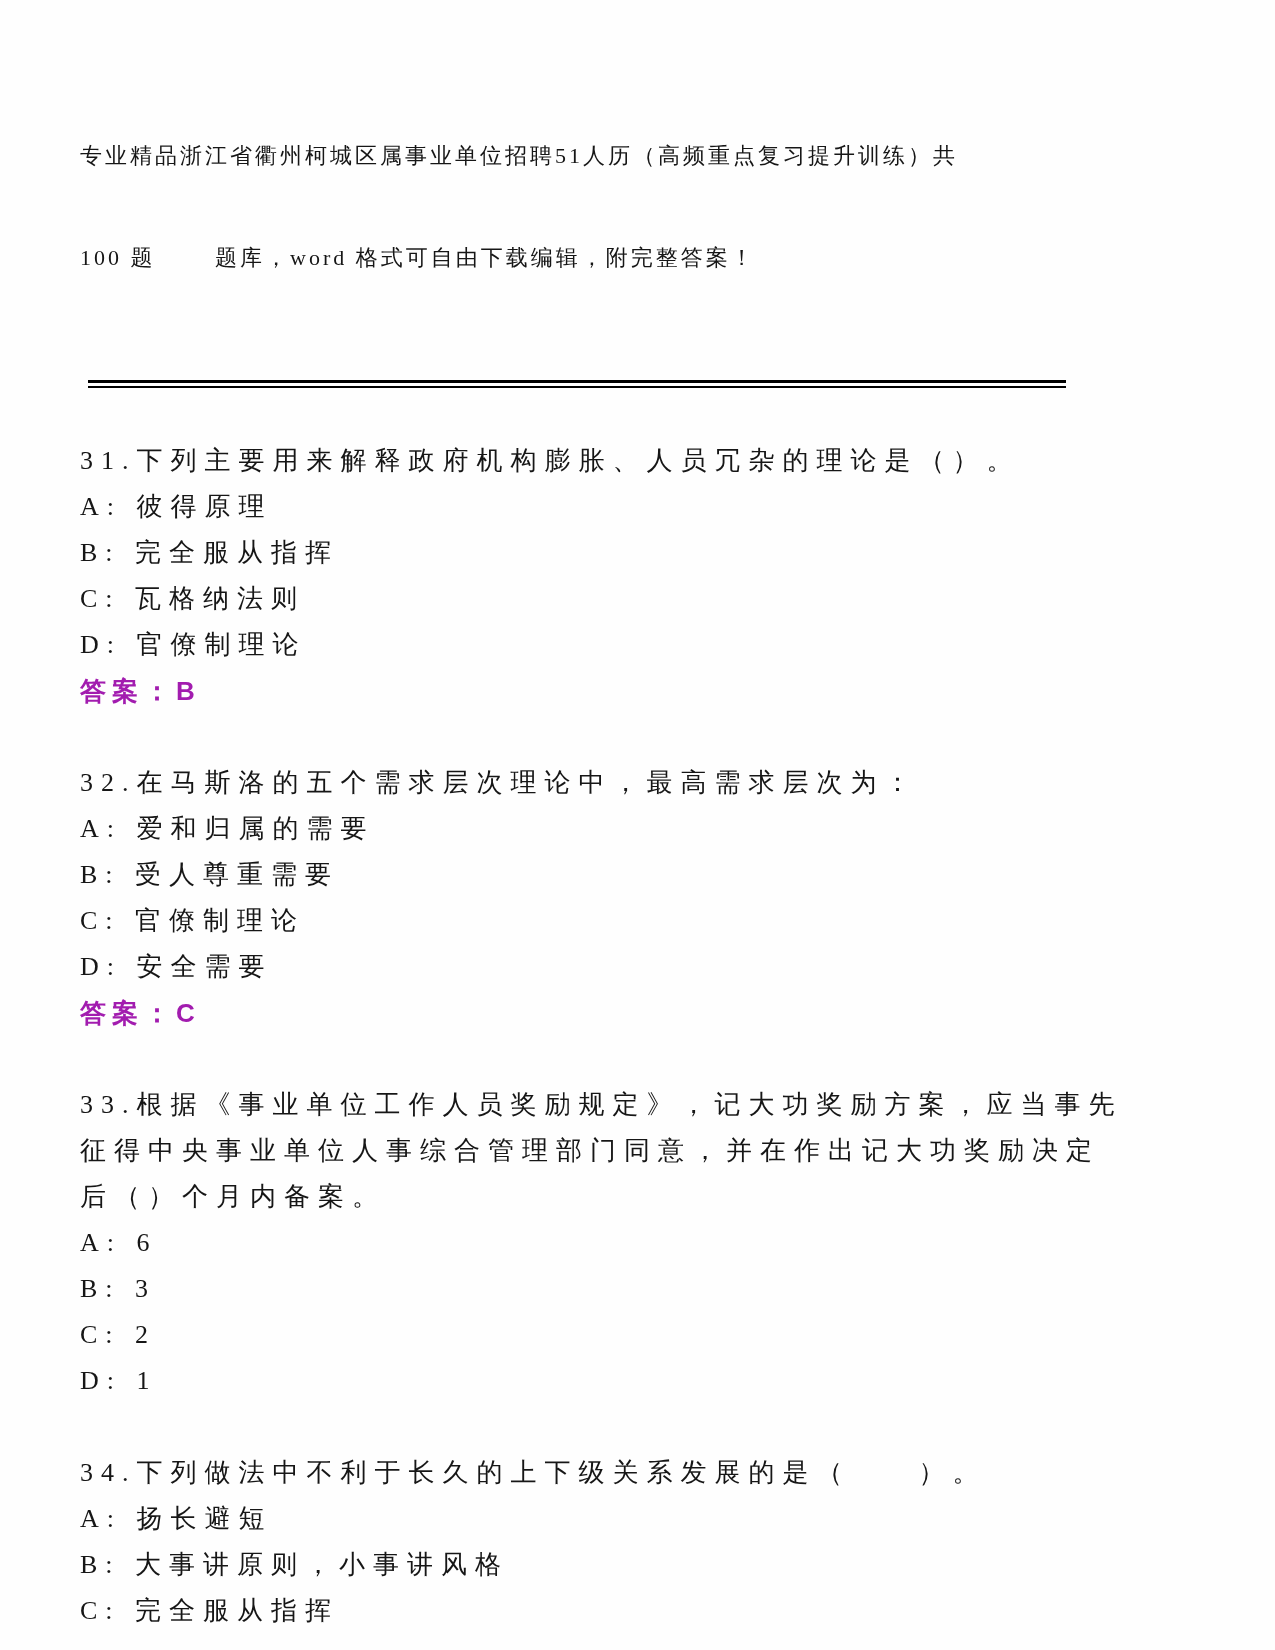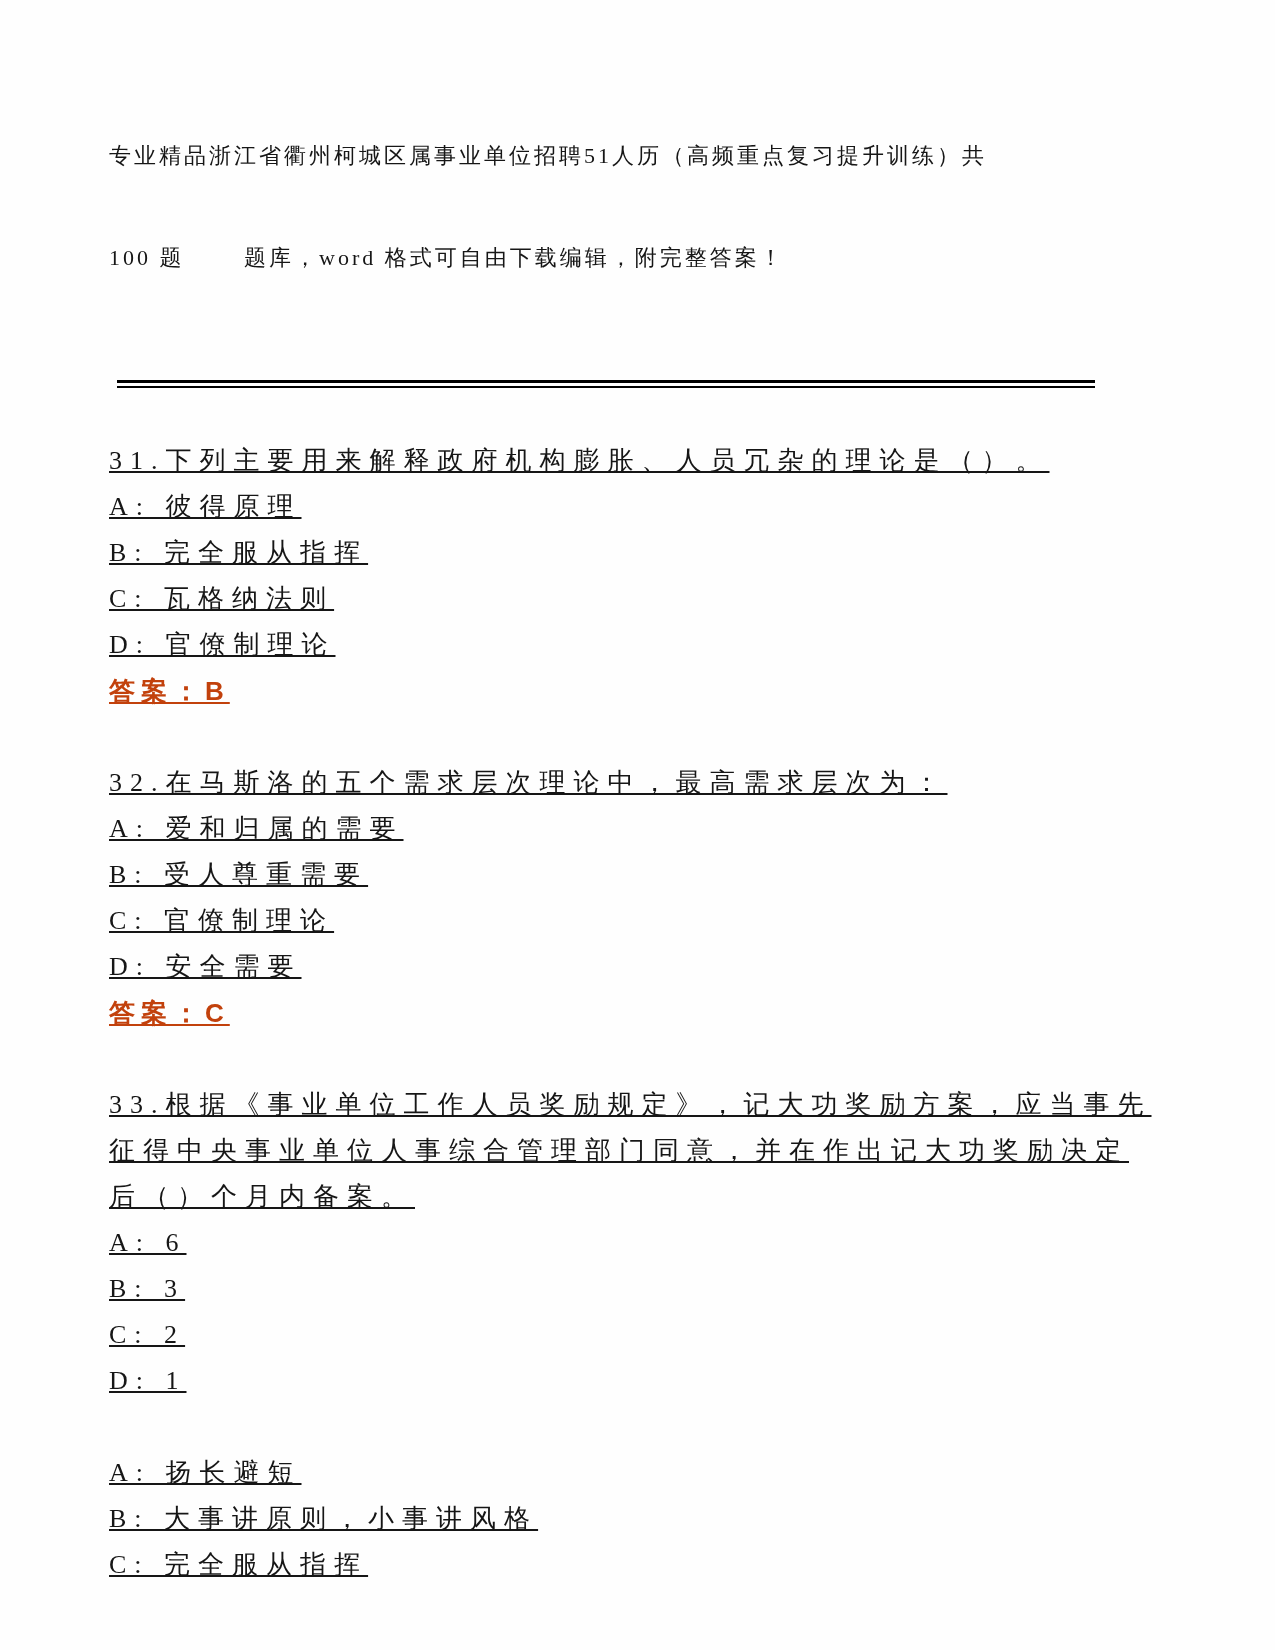--- a/index.html
+++ b/index.html
@@ -6,21 +6,21 @@
     margin: 0;
     padding: 0;
     background: #ffffff;
   }
   .page {
     position: relative;
     box-sizing: border-box;
     width: 1275px;
     height: 1650px;
     background: #fefefe;
-    padding: 0 100px 0 109px;
+    padding: 0 100px 0 80px;
     overflow: hidden;
     font-family: "Liberation Serif", "DejaVu Serif", serif;
     color: #161616;
   }
   .doc-header {
     margin-top: 71px;
     font-size: 22px;
     line-height: 34px;
     letter-spacing: 3px;
     white-space: pre-wrap;
@@ -38,27 +38,26 @@
   }
   .q-block.first {
     margin-top: 50px;
   }
   .qline {
     font-size: 26px;
     line-height: 46px;
     letter-spacing: 8px;
     white-space: pre;
     font-weight: 400;
-    text-decoration: underline;
   }
   .answer {
     font-family: "Liberation Sans", "DejaVu Sans", sans-serif;
     font-weight: 700;
     letter-spacing: 6px;
-    color: #c2410c;
+    color: #a21caf;
   }
 </style>
 </head>
 <body>
 
 <div class="page">
 
   <div class="doc-header">
     <div class="h-line">专业精品浙江省衢州柯城区属事业单位招聘51人历（高频重点复习提升训练）共</div>
     <div class="h-line">100 题       题库，word 格式可自由下载编辑，附完整答案！</div>
@@ -88,18 +87,19 @@
     <div class="qline">33.根据《事业单位工作人员奖励规定》，记大功奖励方案，应当事先</div>
     <div class="qline">征得中央事业单位人事综合管理部门同意，并在作出记大功奖励决定</div>
     <div class="qline">后（）个月内备案。</div>
     <div class="qline">A: 6</div>
     <div class="qline">B: 3</div>
     <div class="qline">C: 2</div>
     <div class="qline">D: 1</div>
   </section>
 
   <section class="q-block">
+    <div class="qline">34.下列做法中不利于长久的上下级关系发展的是（　　）。</div>
     <div class="qline">A: 扬长避短</div>
     <div class="qline">B: 大事讲原则，小事讲风格</div>
     <div class="qline">C: 完全服从指挥</div>
   </section>
 
 </div>
 
 </body></html>

